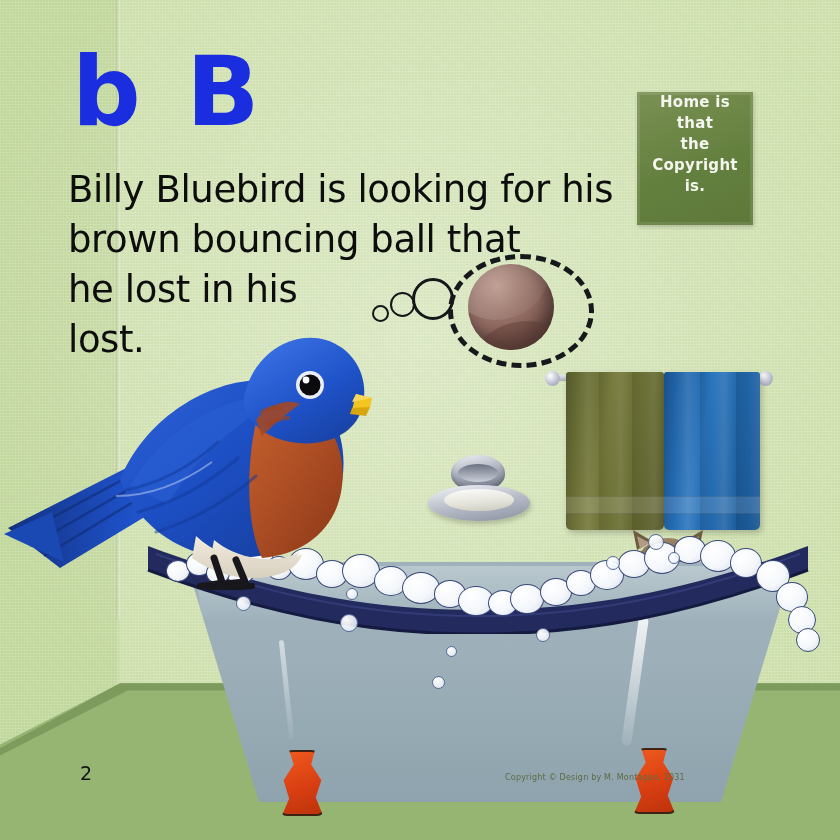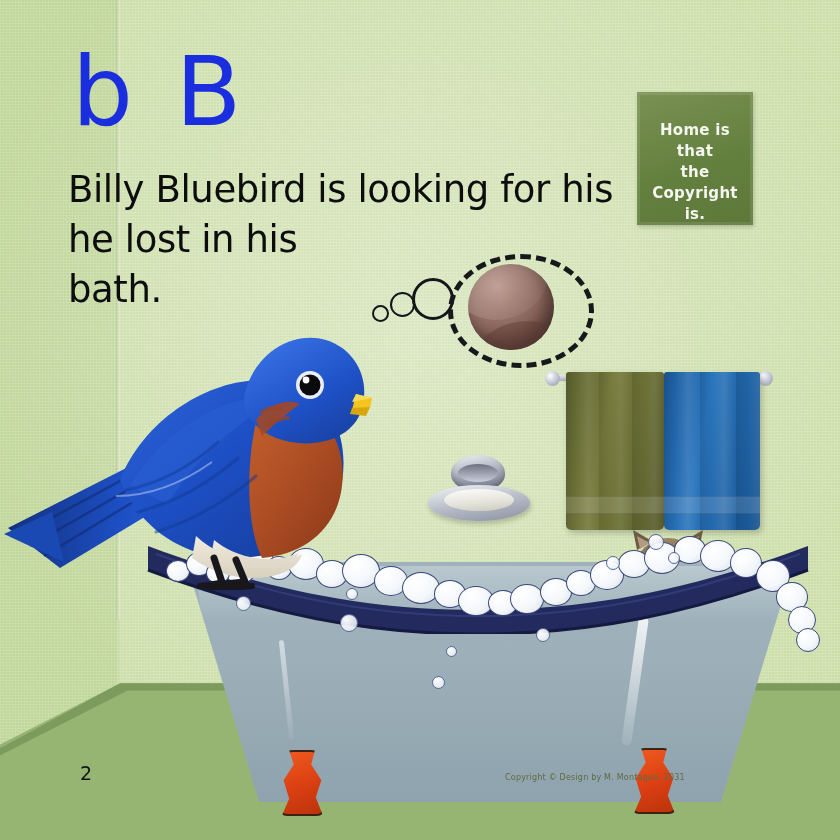--- a/index.html
+++ b/index.html
@@ -56,21 +56,21 @@
     clip-path: polygon(0% 62.5%, 14.3% 36%, 100% 36%, 100% 39%, 15.2% 39%, 0% 65.5%);
   }
 
   
   .letters {
     position: absolute;
     left: 72px; top: 44px;
     color: #1a2ee0;
     font-size: 96px;
     line-height: 1;
-    font-weight: 400;
+    font-weight: 700;
     letter-spacing: 6px;
     font-family: "DejaVu Sans", sans-serif;
   }
 
   
   .story {
     position: absolute;
     left: 68px; top: 165px;
     width: 560px;
     color: #0d0d0d;
@@ -83,21 +83,21 @@
   .story span { display: block; white-space: pre; }
 
   
   .sign {
     position: absolute;
     left: 637px; top: 92px;
     width: 116px; height: 133px;
     background: linear-gradient(160deg, #7a9153, #64803f 55%, #5d7839);
     box-shadow: inset 0 0 0 3px rgba(255,255,255,0.10), 1px 2px 4px rgba(0,0,0,0.18);
     display: flex;
-    align-items: flex-end;
+    align-items: flex-start;
     justify-content: center;
   }
   .sign-text {
     color: #f4f6ef;
     font-size: 15px;
     line-height: 21px;
     text-align: center;
     font-weight: 700;
     font-family: "DejaVu Sans", sans-serif;
     letter-spacing: 0.3px;
@@ -326,22 +326,23 @@
   <div class="wall"></div>
   <div class="wall-texture"></div>
   <div class="wall-corner"></div>
   <div class="floor"></div>
   <div class="floor-baseboard"></div>
 
   <div class="letters">b B</div>
 
   <div class="story">
     <span>Billy Bluebird is looking for his</span>
+    <span>brown bouncing ball that</span>
     <span>he lost in his</span>
-    <span>bath.</span>
+    <span>lost.</span>
   </div>
 
   <div class="sign">
     <div class="sign-text">
       <span>Home  is</span>
       <span>that</span>
       <span>the</span>
       <span>Copyright</span>
       <span>is.</span>
     </div>

